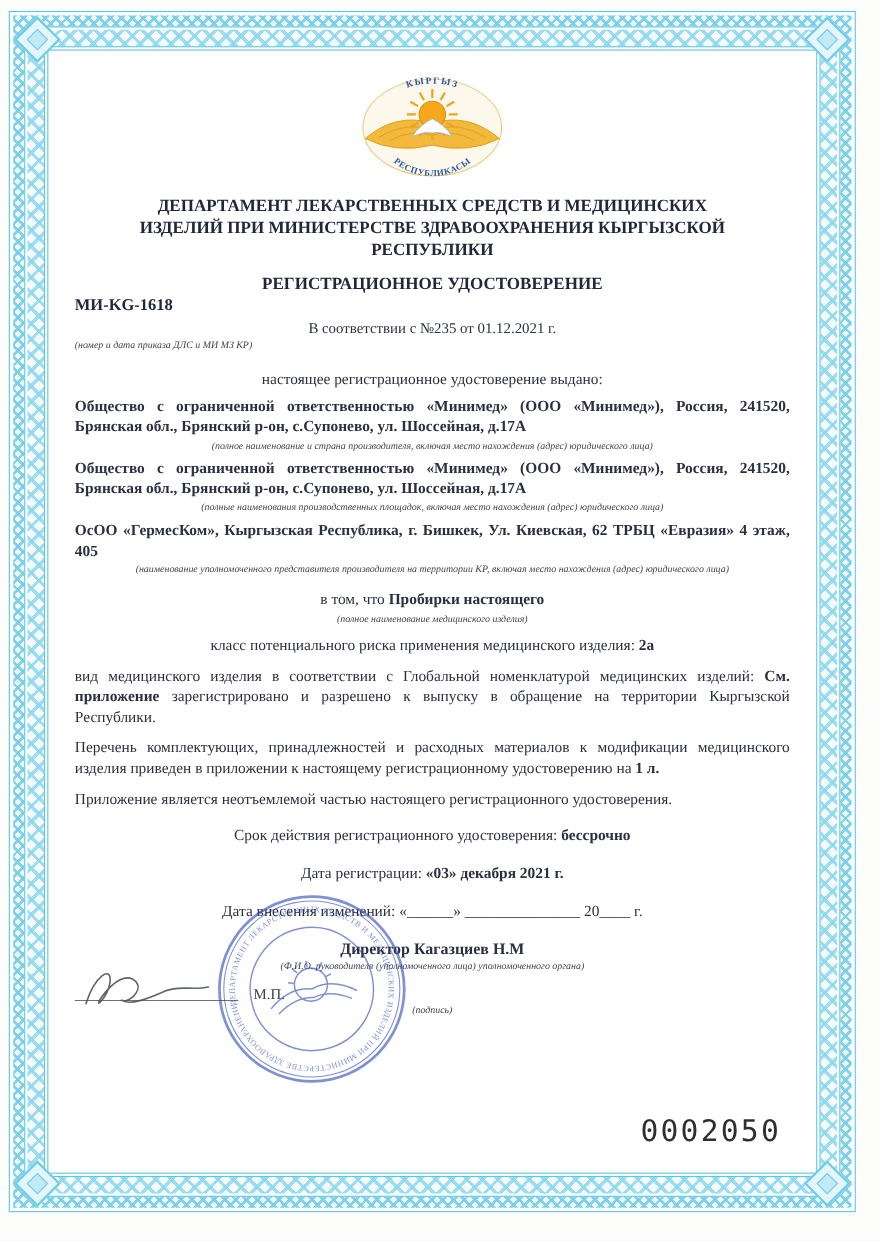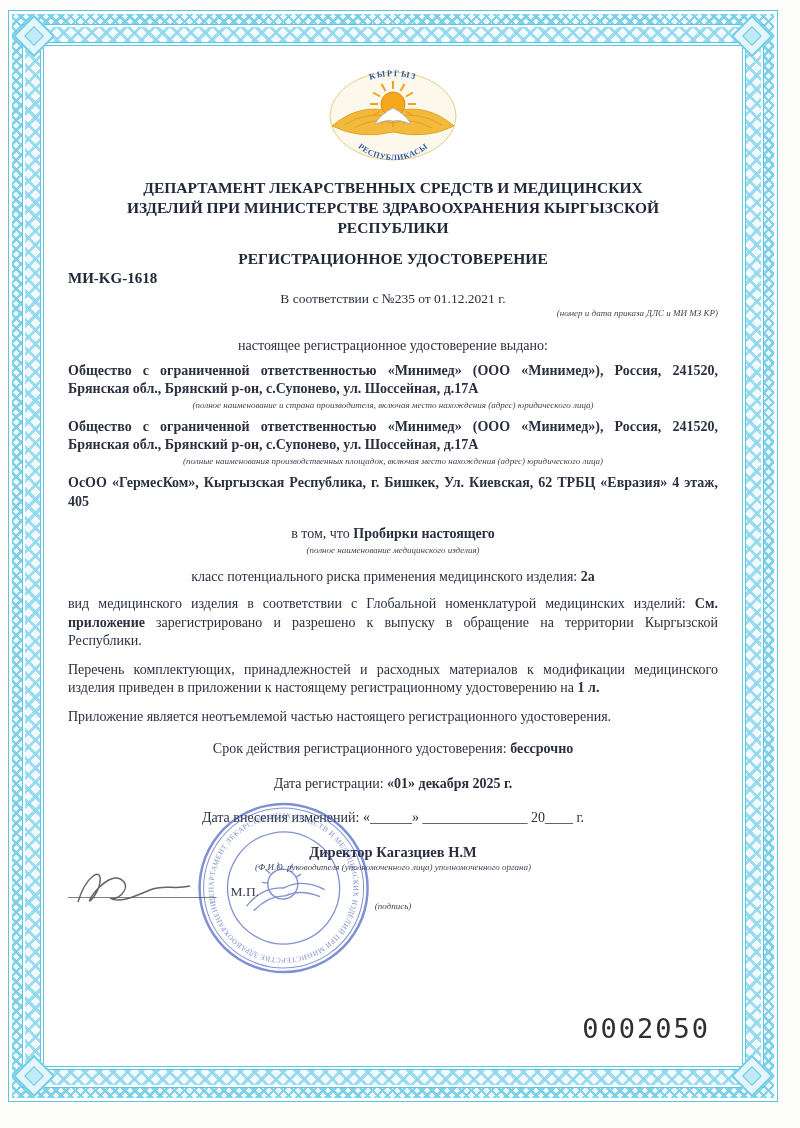--- a/index.html
+++ b/index.html
@@ -46,21 +46,21 @@
     content: ""; position: absolute; inset: 6px;
     border: 1.5px solid #6fcde6; background: #bfeaf6;
   }
   .corner.tl { left: 10px; top: 10px; }
   .corner.tr { right: 10px; top: 10px; }
   .corner.bl { left: 10px; bottom: 10px; }
   .corner.br { right: 10px; bottom: 10px; }
 
   
   p { margin: 0; text-align: center; }
-  .center { text-align: right; }
+  .center { text-align: left; }
   .bold { font-weight: bold; font-family: Liberation Serif, serif; }
   .emblem { display: block; margin: 10px auto 0; }
   .dept {
     width: 540px; margin: 14px auto 0; text-align: center;
     font-weight: bold; font-size: 15.5px; line-height: 1.3; color: #20283a;
   }
   .doc-title { margin-top: 12px; text-align: center; font-weight: bold; font-size: 15.5px; color: #20283a; }
   .doc-num   { margin-top: 2px;  text-align: left; font-weight: bold; font-size: 15px;   color: #20283a; }
   .order     { margin-top: 4px;  text-align: center; font-size: 13.5px; }
   .cap { font-size: 9px; font-style: italic; color: #3e4452; line-height: 1.2; margin-top: 1px; }
@@ -145,35 +145,36 @@
 
               <p class="body-text m18">настоящее регистрационное удостоверение выдано:</p>
 
               <p class="body-text just bold m6">Общество с ограниченной ответственностью «Минимед» (ООО «Минимед»), Россия, 241520, Брянская обл., Брянский р-он, с.Супонево, ул. Шоссейная, д.17А</p>
               <p class="cap">(полное наименование и страна производителя, включая место нахождения (адрес) юридического лица)</p>
 
               <p class="body-text just bold m7">Общество с ограниченной ответственностью «Минимед» (ООО «Минимед»), Россия, 241520, Брянская обл., Брянский р-он, с.Супонево, ул. Шоссейная, д.17А</p>
               <p class="cap">(полные наименования производственных площадок, включая место нахождения (адрес) юридического лица)</p>
 
               <p class="body-text just bold m8">ОсОО «ГермесКом», Кыргызская Республика, г. Бишкек, Ул. Киевская, 62 ТРБЦ «Евразия» 4 этаж, 405</p>
+              <p class="cap">(наименование уполномоченного представителя производителя на территории КР, включая место нахождения (адрес) юридического лица)</p>
 
               <p class="body-text m14"><span>в том, что </span><span class="bold">Пробирки настоящего</span></p>
               <p class="cap">(полное наименование медицинского изделия)</p>
 
               <p class="body-text m12"><span>класс потенциального риска применения медицинского изделия: </span><span class="bold">2а</span></p>
 
               <p class="body-text just m9"><span>вид медицинского изделия в соответствии с Глобальной номенклатурой медицинских изделий: </span><span class="bold">См. приложение</span><span> зарегистрировано и разрешено к выпуску в обращение на территории Кыргызской Республики.</span></p>
 
               <p class="body-text just m10"><span>Перечень комплектующих, принадлежностей и расходных материалов к модификации медицинского изделия приведен в приложении к настоящему регистрационному удостоверению на </span><span class="bold">1 л.</span></p>
 
               <p class="body-text just m10">Приложение является неотъемлемой частью настоящего регистрационного удостоверения.</p>
 
               <p class="body-text m14"><span>Срок действия регистрационного удостоверения: </span><span class="bold">бессрочно</span></p>
 
-              <p class="body-text m16"><span>Дата регистрации: </span><span class="bold">«01» декабря 2025 г.</span></p>
+              <p class="body-text m16"><span>Дата регистрации: </span><span class="bold">«03» декабря 2021 г.</span></p>
 
               <p class="body-text m16">Дата внесения изменений: «______» _______________ 20____ г.</p>
 
               <div class="signing">
                 <p class="director">Директор Кагазциев Н.М</p>
                 <p class="cap">(Ф.И.О. руководителя (уполномоченного лица) уполномоченного органа)</p>
                 <div class="sig-row">
                   <span>______________________</span><span class="mp">М.П.</span>
                 </div>
                 <p class="cap">(подпись)</p>

